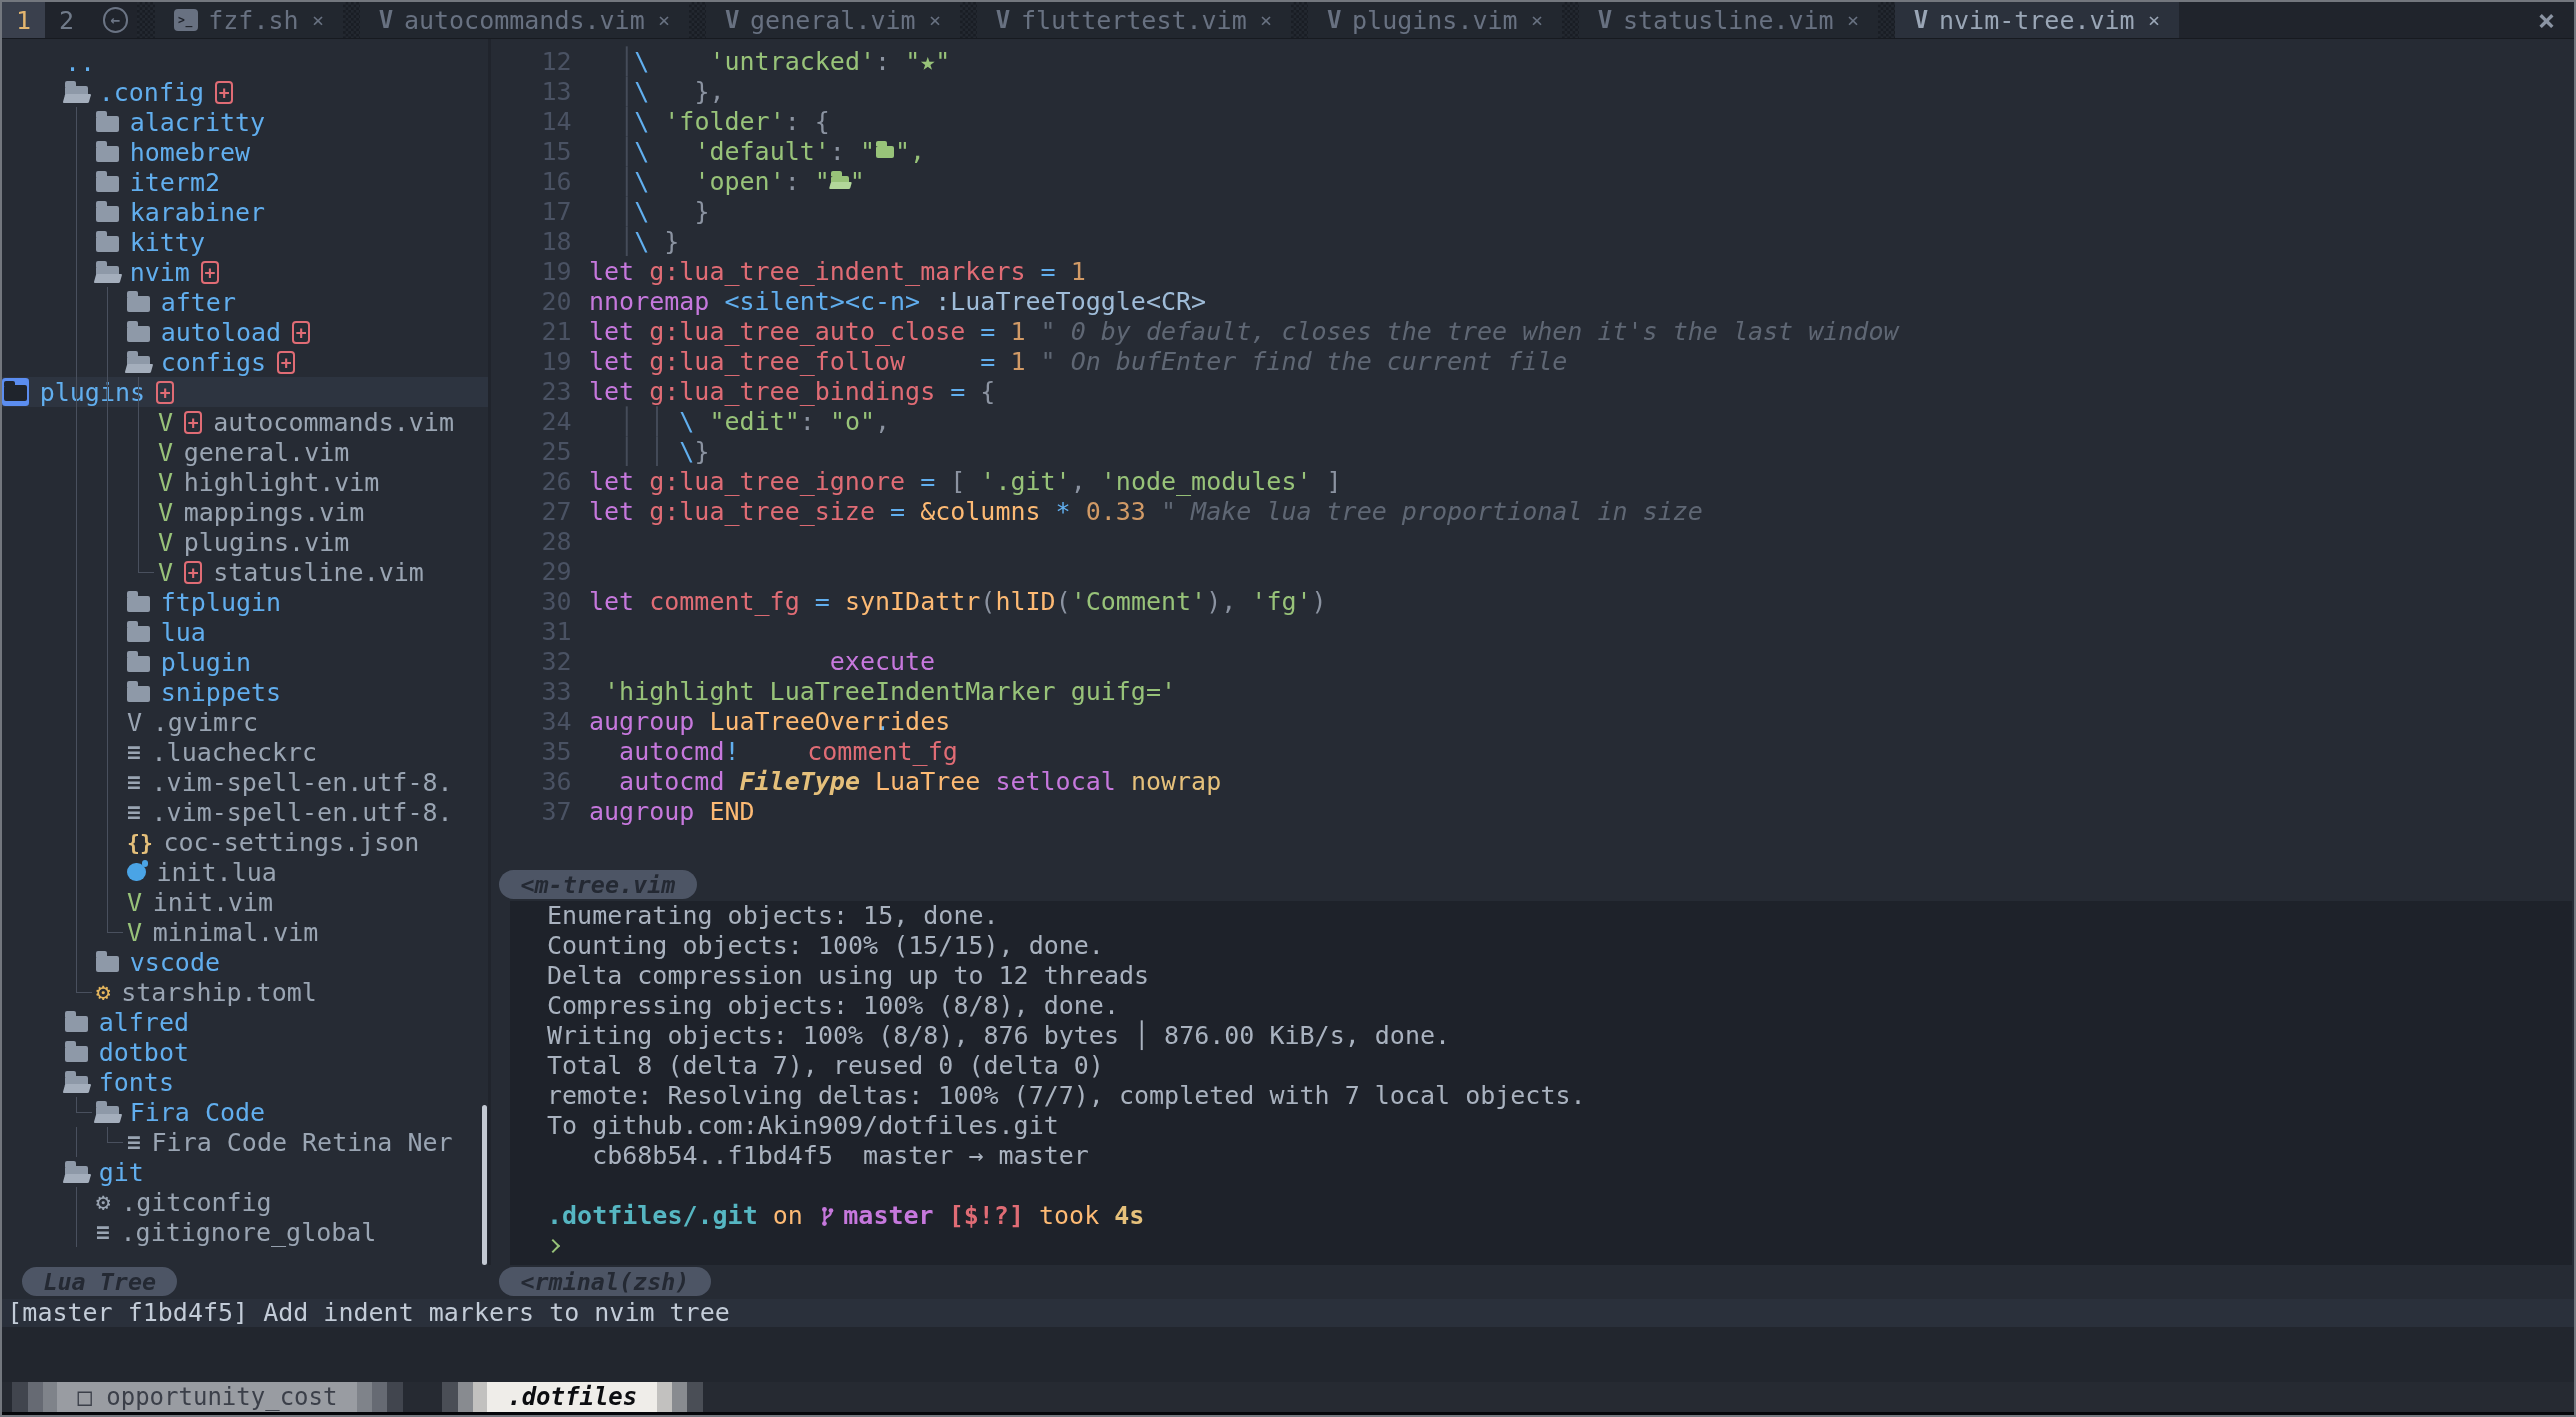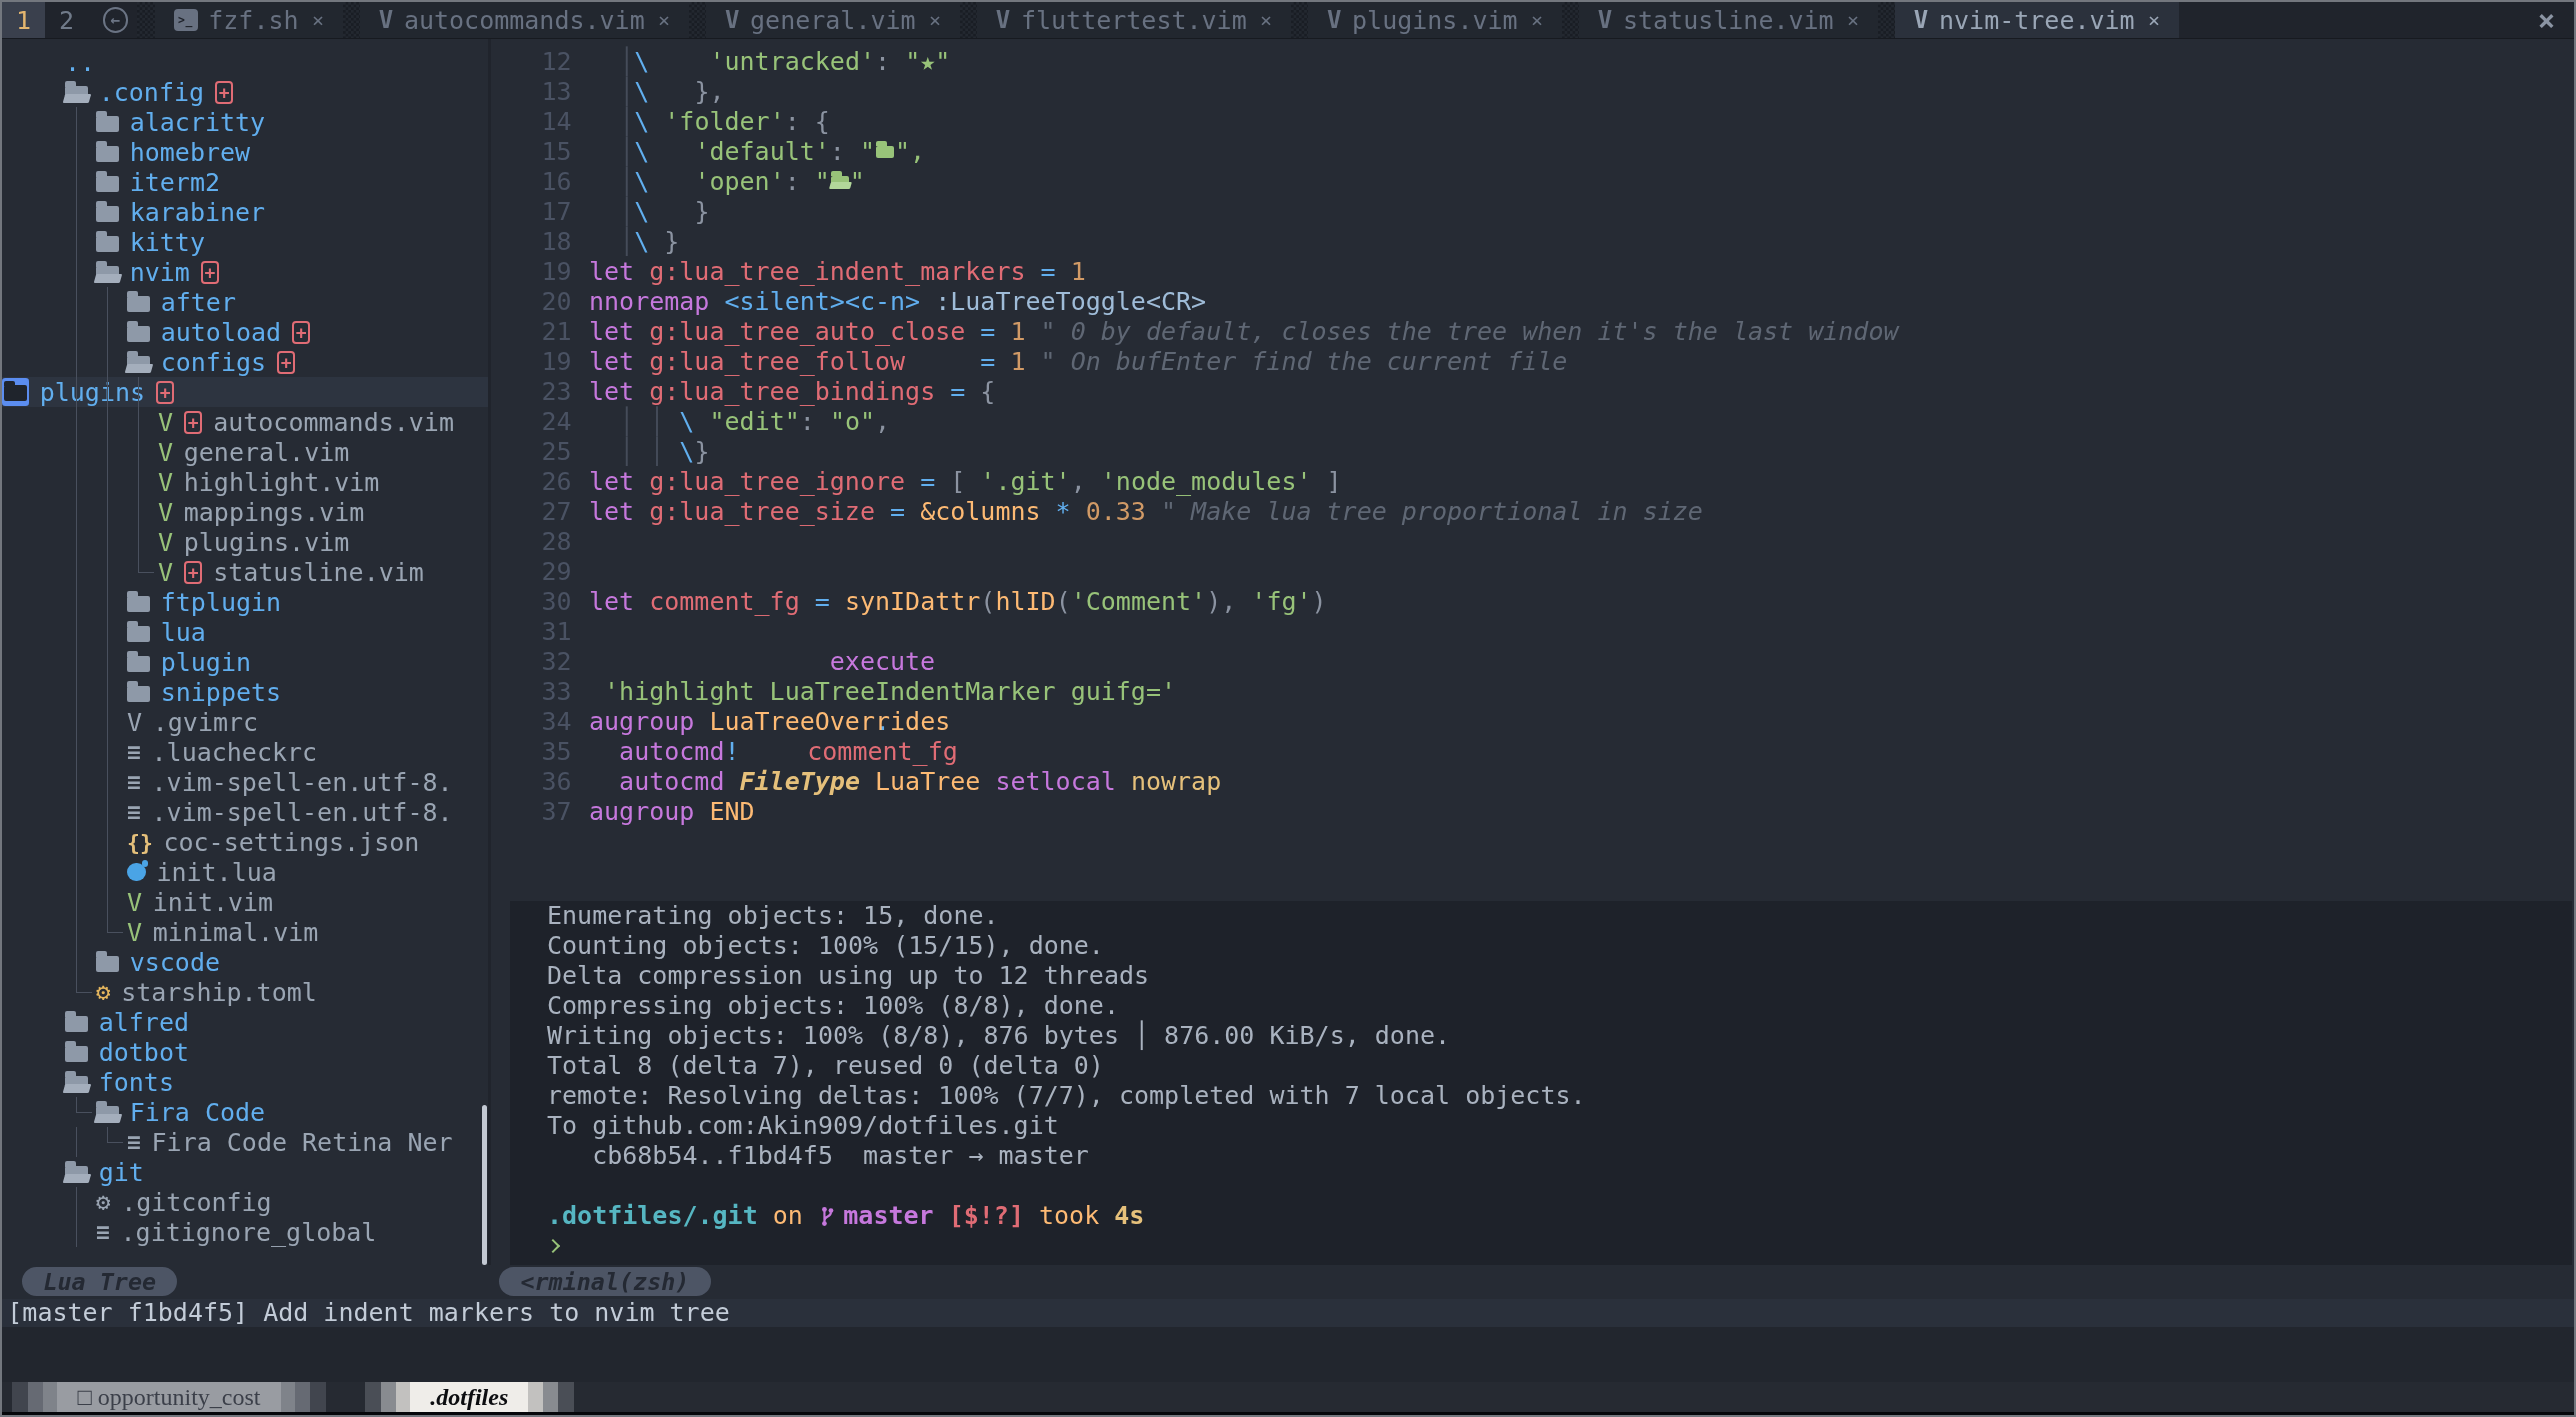--- a/index.html
+++ b/index.html
@@ -37,21 +37,21 @@
   .editor { position:absolute; left:489px; top:37px; right:2px; height:828px; background:#262b34;
             padding-top:8px; overflow:hidden; }
   .term { position:absolute; left:508px; top:899px; right:2px; height:364px; background:#1e222a;
           overflow:hidden; }
   .edstatus { position:absolute; left:489px; top:866px; right:2px; height:33px; background:#262b34; }
   .statusband { position:absolute; left:0; top:1263px; right:0; height:33px; background:#262b34; }
   .msgline { position:absolute; left:0; top:1297px; right:0; height:28px; background:#2a303b;
              color:#c3ccd8; font-size:25px; line-height:28px; padding-left:5.3px; white-space:pre; }
   .gap { position:absolute; left:0; top:1325px; right:0; height:55px; background:#22262e; }
   .tmux { position:absolute; left:0; top:1380px; right:0; height:30px; background:#262a32;
-          display:flex; align-items:stretch;font-family:Liberation Serif, serif; }
+          display:flex; align-items:stretch; }
   .blackbar { position:absolute; left:0; top:1410px; right:0; height:6.7px; background:#05060a; }
 
   
   .pill { position:absolute; height:29px; background:#4d5565; border-radius:14.7px; color:#242933;
           font-size:23.4px; font-style:italic; font-weight:bold; display:inline-flex; align-items:center;
           padding:0 21.4px; white-space:pre; }
 
   
   .trow { position:relative; height:30px; display:flex; align-items:center; gap:10.7px;
           white-space:pre; font-size:25px; }
@@ -230,20 +230,23 @@
       <div class="eline"><span class="lnum">30</span><span style="display: inline-flex; align-items: center;"><span class="k">let</span><span class="v"> comment_fg</span><span class="o"> = </span><span class="p">synIDattr</span><span class="pu">(</span><span class="p">hlID</span><span class="pu">(</span><span class="s">'Comment'</span><span class="pu">), </span><span class="s">'fg'</span><span class="pu">)</span></span></div>
       <div class="eline"><span class="lnum">31</span><span style="display: inline-flex; align-items: center;"></span></div>
       <div class="eline"><span class="lnum">32</span><span style="display: inline-flex; align-items: center; flex-direction: column;"><span class="k">execute</span><span class="s"> 'highlight LuaTreeIndentMarker guifg='</span><span class="o"> . </span><span class="v">comment_fg</span></span></div>
       <div class="eline"><span class="lnum">33</span><span style="display: inline-flex; align-items: center;"></span></div>
       <div class="eline"><span class="lnum">34</span><span style="display: inline-flex; align-items: center;"><span class="k">augroup</span><span class="p"> LuaTreeOverrides</span></span></div>
       <div class="eline"><span class="lnum">35</span><span style="display: inline-flex; align-items: center;"><span class="p">  </span><span class="k">autocmd</span><span class="o">!</span></span></div>
       <div class="eline"><span class="lnum">36</span><span style="display: inline-flex; align-items: center;"><span class="p">  </span><span class="k">autocmd</span><span class="t"> FileType</span><span class="p"> LuaTree </span><span class="k">setlocal</span><span class="y"> nowrap</span></span></div>
       <div class="eline"><span class="lnum">37</span><span style="display: inline-flex; align-items: center;"><span class="k">augroup</span><span class="p"> END</span></span></div>
     </div>
 
+  <div class="edstatus">
+    <span class="pill" style="left:8px; top:2px;">&lt;m-tree.vim</span>
+  </div>
 
   <div class="term" id="term-lines">
       <div class="tline">Enumerating objects: 15, done.</div>
       <div class="tline">Counting objects: 100% (15/15), done.</div>
       <div class="tline">Delta compression using up to 12 threads</div>
       <div class="tline">Compressing objects: 100% (8/8), done.</div>
       <div class="tline">Writing objects: 100% (8/8), 876 bytes │ 876.00 KiB/s, done.</div>
       <div class="tline">Total 8 (delta 7), reused 0 (delta 0)</div>
       <div class="tline">remote: Resolving deltas: 100% (7/7), completed with 7 local objects.</div>
       <div class="tline">To github.com:Akin909/dotfiles.git</div>

